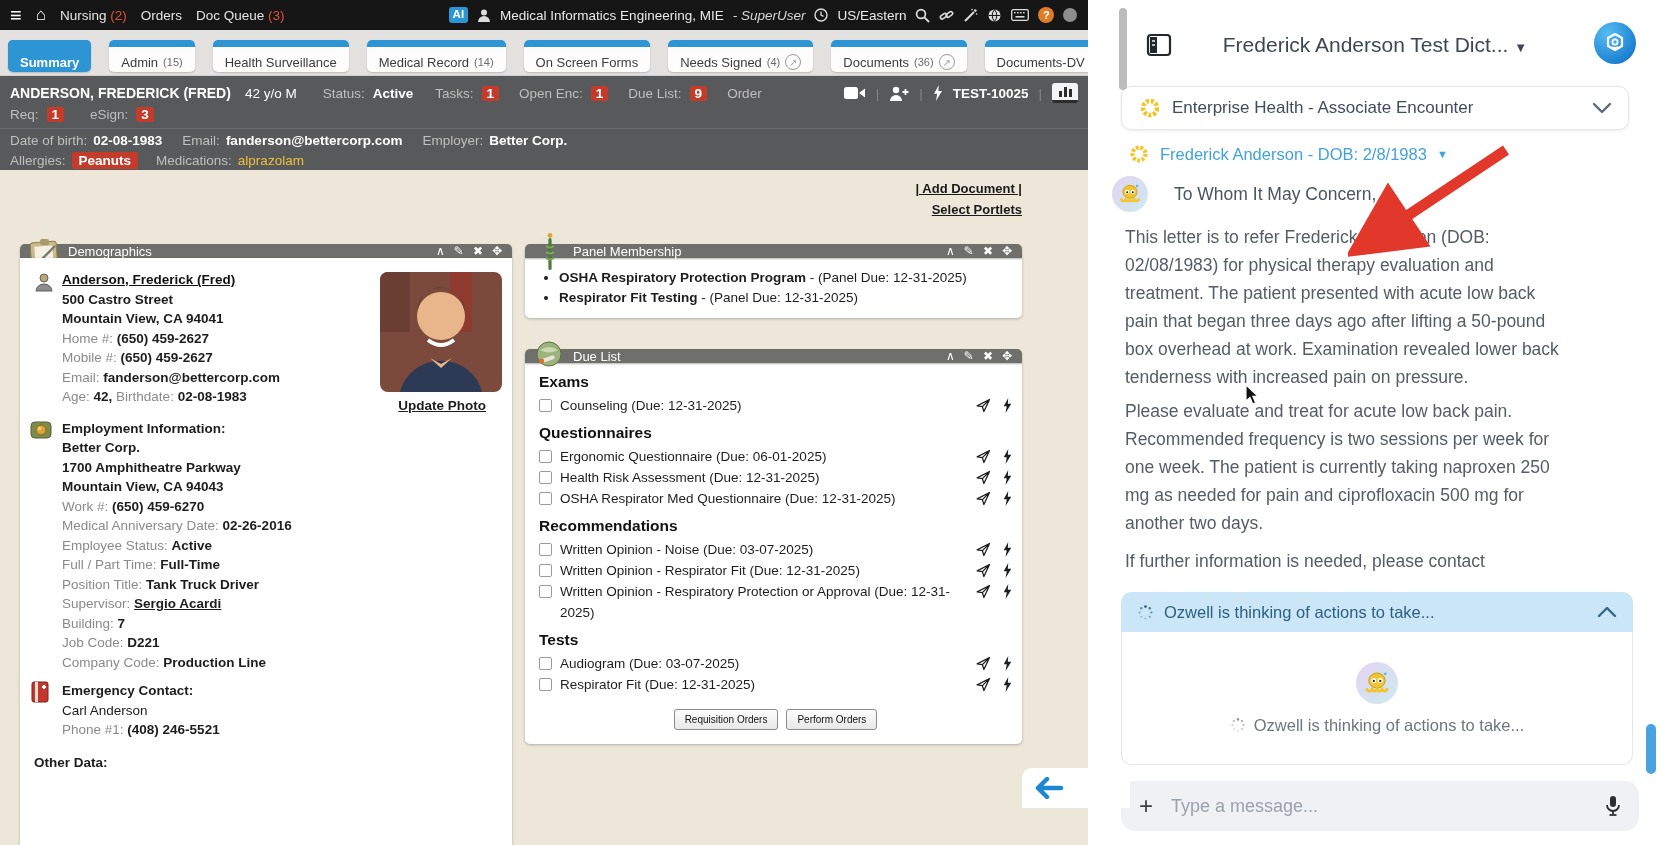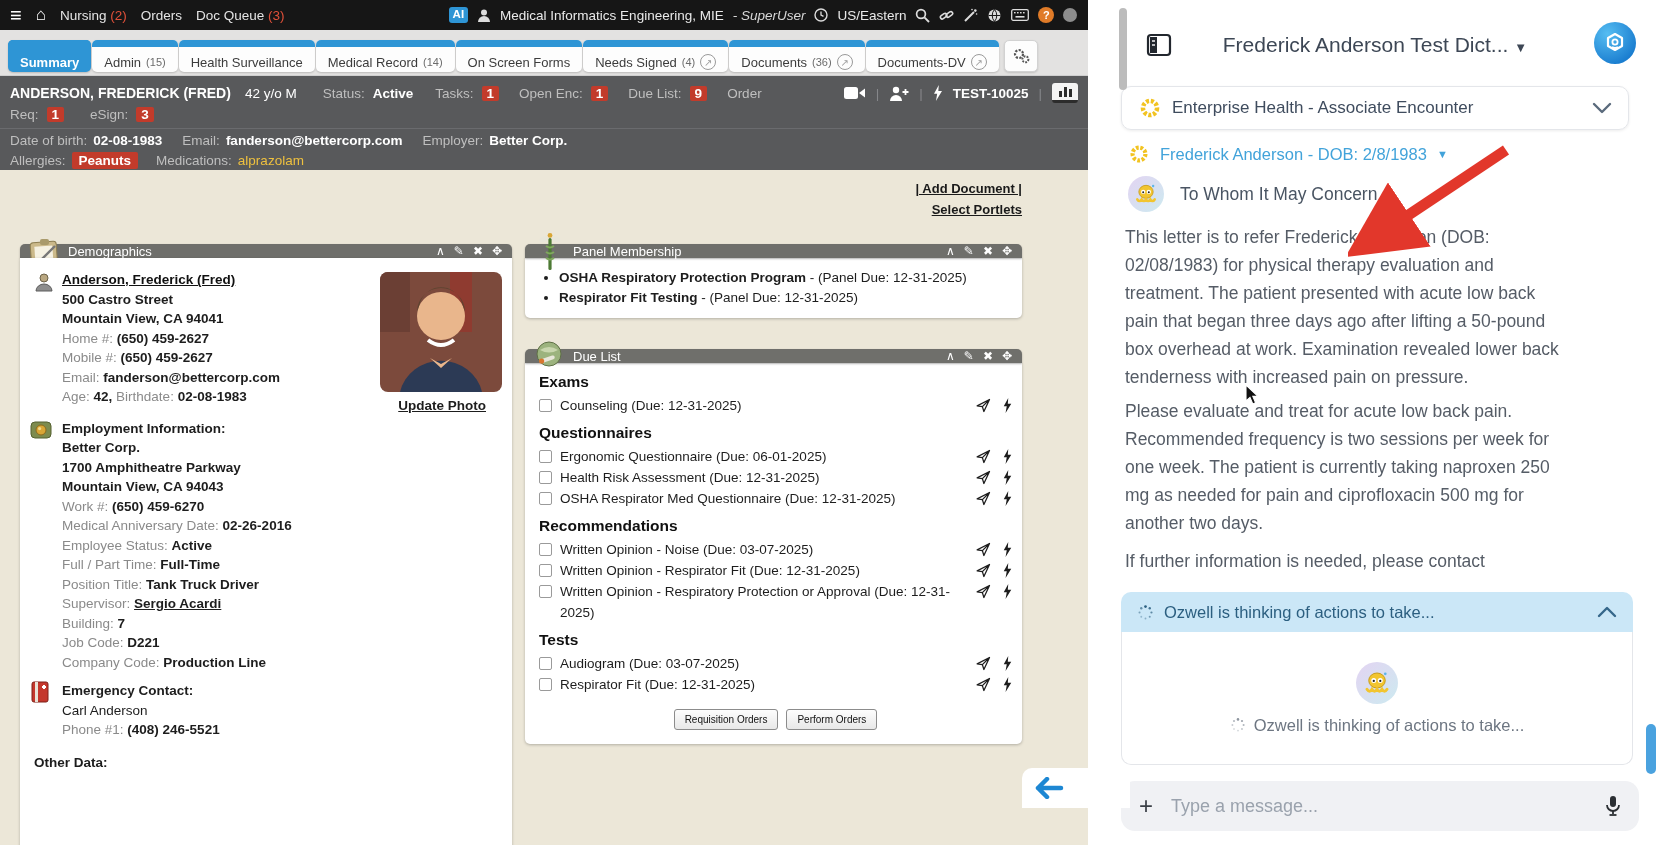--- a/index.html
+++ b/index.html
@@ -21,21 +21,21 @@
   .ai-badge { background:#2e95d5; color:#fff; font-weight:bold; font-size:11.5px; border-radius:3px;
     padding:2px 4px; line-height:1; }
   .tb-role { font-style:italic; color:#d7d7d7; }
   .tb-ico { display:inline-flex; align-items:center; }
   .q-circle { width:16px; height:16px; border-radius:50%; background:#e07b28; color:#fff; font-weight:bold;
     font-size:11px; display:inline-flex; align-items:center; justify-content:center; }
   .gray-circle { width:14px; height:14px; border-radius:50%; background:#8d8d8d; display:inline-block; }
 
   
   .tabrow { position:absolute; left:0; top:30px; width:1088px; height:46px; background:#e3e2e1;
-    border-bottom:1px solid #cfcfcf; display:flex; align-items:flex-end; gap:1px; padding:0 0 3px 8px; }
+    border-bottom:1px solid #cfcfcf; display:flex; align-items:flex-end; gap:18px; padding:0 0 3px 8px; }
   .tab { position:relative; background:#fdfdfd; border-radius:5px; height:32px; padding:12px 12px 0 12px;
     font-size:13px; color:#3c3c3c; white-space:nowrap; box-shadow:0 1px 2px rgba(0,0,0,.18);
     display:flex; align-items:center; gap:5px; cursor:pointer; }
   .tab::before { content:""; position:absolute; left:0; top:0; right:0; height:7px; background:#2e95d5;
     border-radius:5px 5px 0 0; }
   .tab.active { background:#2e95d5; color:#fff; font-weight:bold; }
   .tab .cnt { font-size:11px; color:#6b6b6b; }
   .ext-ico { width:16px; height:16px; border:1.4px solid #9a9a9a; border-radius:50%; color:#9a9a9a;
     font-size:10px; display:inline-flex; align-items:center; justify-content:center; }
   .gear-btn { margin-left:4px; background:#fdfdfd; border:1px solid #d2d2d2; border-radius:5px;
@@ -119,21 +119,21 @@
   .ozlogo { position:absolute; right:26px; top:-2px; width:42px; height:42px; border-radius:50%;
     background:radial-gradient(circle at 32% 28%, #55bdf2, #1b7ed0 75%); display:flex; align-items:center;
     justify-content:center; cursor:pointer; }
   .enc-card { position:absolute; left:33px; top:86px; width:508px; height:44px; border:1px solid #e4e6ea;
     border-radius:10px; box-shadow:0 1px 3px rgba(0,0,0,.08); display:flex; align-items:center; gap:10px;
     padding:0 16px; font-size:17px; color:#3f4c5e; cursor:pointer; }
   .enc-card .chev { margin-left:auto; }
   .pat-link { position:absolute; left:40px; top:143px; display:flex; align-items:center; gap:10px;
     font-size:16.5px; color:#42a3da; cursor:pointer; }
   .pat-link .caret { font-size:11px; }
-  .msg-row { position:absolute; left:40px; top:176px; display:flex; align-items:center; gap:16px;
+  .msg-row { position:absolute; left:24px; top:176px; display:flex; align-items:center; gap:26px;
     font-size:17.5px; color:#4a5563;text-align:center; }
   .avatar { width:36px; height:36px; border-radius:50%; background:linear-gradient(135deg,#e3d4f2,#cdeaf0);
     display:flex; align-items:center; justify-content:center; flex:none; }
   .para { position:absolute; left:37px; width:438px; font-size:17.5px; line-height:28px; color:#555c66; }
   .p1 { top:223px; }
   .p2 { top:397px; }
   .p3 { top:547px; }
 
   .think-card { position:absolute; left:33px; top:592px; width:512px; }
   .think-head { background:#cbe7f7; border-radius:10px 10px 0 0; height:40px; display:flex; align-items:center;

